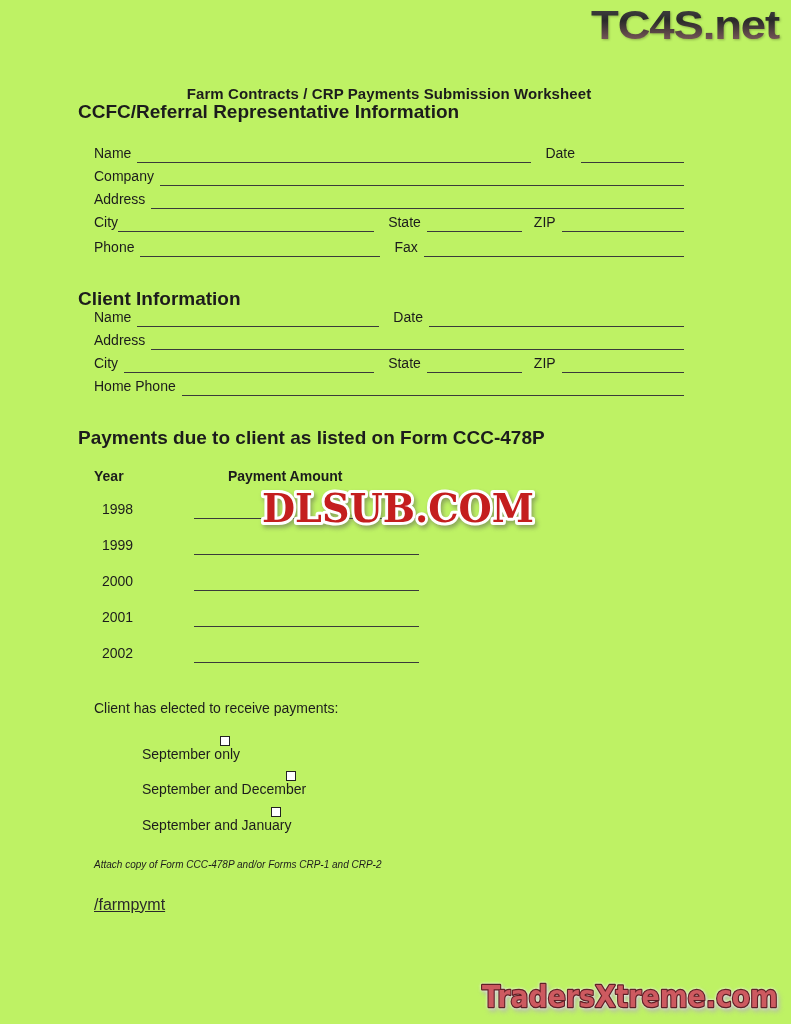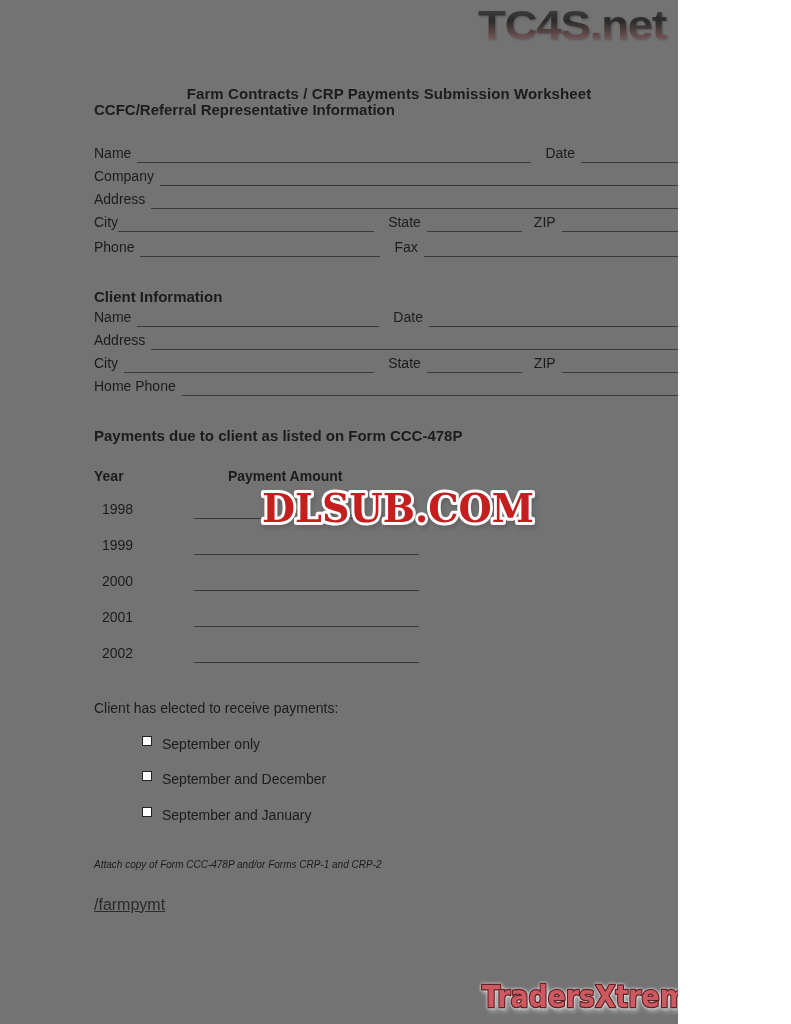--- a/index.html
+++ b/index.html
@@ -1,53 +1,53 @@
 <!DOCTYPE html>
 <html><head>
 <meta charset="utf-8">
 <style>
   * { box-sizing: border-box; margin: 0; padding: 0; }
   html, body { background: #ffffff; }
   .page {
     position: relative;
-    width: 678px; height: 1024px;
-    background: #737373;
+    width: 791px; height: 1024px;
+    background: #bef264;
     font-family: "Liberation Sans", sans-serif;
     font-size: 14px;
     color: #1c1c1c;
     overflow: hidden;
   }
   .abs { position: absolute; }
   .title {
     position: absolute; top: 47px; left: 94px; width: 590px;
     text-align: center; font-weight: bold; font-size: 15px;
     letter-spacing: 0.1px;
     margin-top: 38px;
   }
-  .heading { position: absolute; left: 94px; font-weight: bold; font-size: 15px; }
+  .heading { position: absolute; left: 78px; font-weight: bold; font-size: 19px; }
   .row {
     position: absolute; left: 94px; width: 590px; height: 20px;
     display: flex; align-items: flex-end; line-height: 19px; white-space: nowrap;
   }
   .lbl { flex: 0 0 auto; padding-right: 6px; text-align: right; }
   .line { height: 20px; border-bottom: 1.6px solid #3a3a3a; }
   .grow { flex: 1 1 auto; }
   .w103 { flex: 0 0 103px; }
   .w240 { flex: 0 0 240px; }
   .w242 { flex: 0 0 242px; }
   .w256 { flex: 0 0 256px; }
   .w95  { flex: 0 0 95px; }
   .ml14 { margin-left: 14px; }
   .ml12 { margin-left: 12px; }
   .col-year { display: inline-block; width: 92px; font-weight: bold; }
   .col-amount { font-weight: bold; margin-left: 38px; }
   .payrow { position: absolute; left: 102px; height: 20px; display: flex; align-items: center; line-height: 19px; }
   .payrow .yr { width: 92px; }
   .payrow .payline { width: 225px; height: 20px; border-bottom: 1.6px solid #3a3a3a; }
-  .opt { position: absolute; left: 142px; height: 17px; display: flex; align-items: flex-start; }
+  .opt { position: absolute; left: 142px; height: 17px; display: flex; align-items: flex-end; flex-direction: column; }
   .box {
     width: 10px; height: 10px; border: 1.6px solid #222;
     margin-right: 10px; background: #fff; flex: 0 0 auto;
   }
   .attach { position: absolute; left: 94px; top: 859px; font-style: italic; font-size: 10px; }
   .formcode { position: absolute; left: 94px; top: 896px; font-size: 16px; color: #2a2a2a; text-decoration: underline; }
   .logo-svg { position: absolute; top: 0px; right: 6px; filter: drop-shadow(1px 1px 1px rgba(0,0,0,0.25)); }
   .dlsub-svg { position: absolute; left: 252px; top: 480px; filter: drop-shadow(2px 3px 2px rgba(80,80,80,0.45)); }
   .traders-svg { position: absolute; left: 476px; top: 971px;
     filter: drop-shadow(0 0 1.5px rgba(255,255,255,0.95)) drop-shadow(2px 3px 2px rgba(180,180,180,0.8)); }

